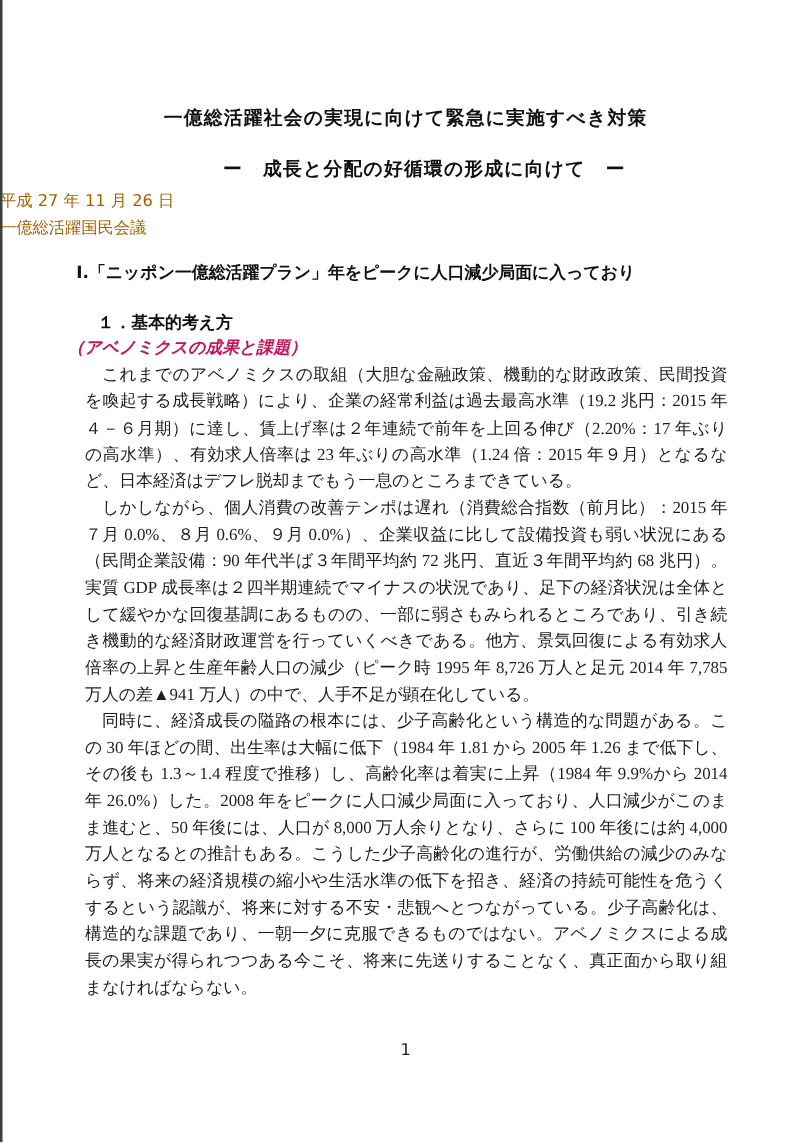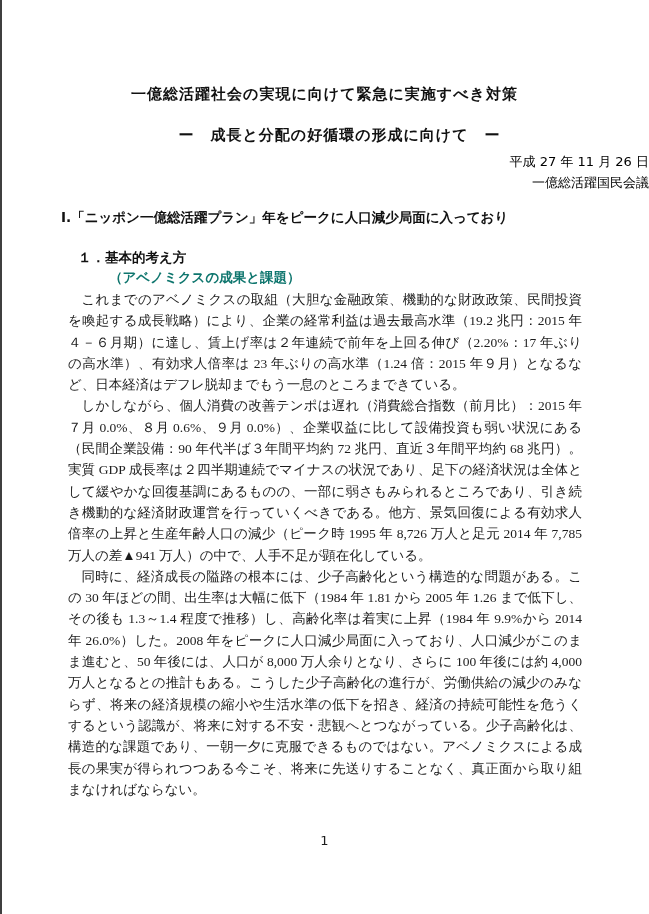--- a/index.html
+++ b/index.html
@@ -37,46 +37,48 @@
     margin-top: 22px;
     text-align: center;
     font-weight: bold;
     font-size: 15px;
     letter-spacing: 1px;
     color: #111;
     padding-left: 30px;
   }
   .meta-block {
     margin-top: 6px;
-    text-align: right;
+    padding-right: 66px;
+    text-align: left;
     font-size: 13px;
     line-height: 21px;
-    color: #000000;
+    color: #a16207;
   }
   .section-heading {
     margin-top: 16px;
     padding-left: 61px;
     padding-right: 55px;
     font-weight: bold;
     font-size: 13.5px;
     color: #111;
   }
   .subsection-heading {
     margin-top: 22px;
     padding-left: 78px;
     font-weight: bold;
     font-size: 13.5px;
     color: #111;
   }
   .block-heading {
     margin-top: 2px;
-    padding-left: 109px;
+    padding-left: 54px;
     font-weight: bold;
     font-size: 13.5px;
-    color: #0f766e;
+    color: #be185d;
+    font-style: italic;
   }
   .body-text {
     margin-top: 2px;
     padding: 0 67px 0 68px;
     font-size: 13.5px;
     line-height: 21.3px;
     text-align: justify;
     color: #1c1c1c;
   }
   .body-text p {

